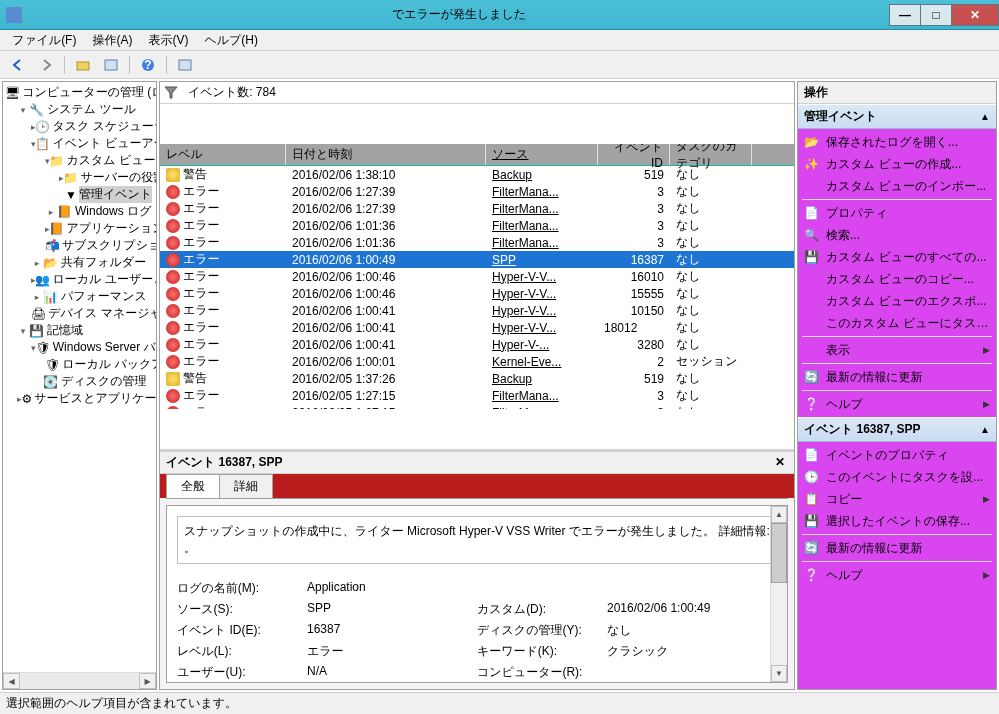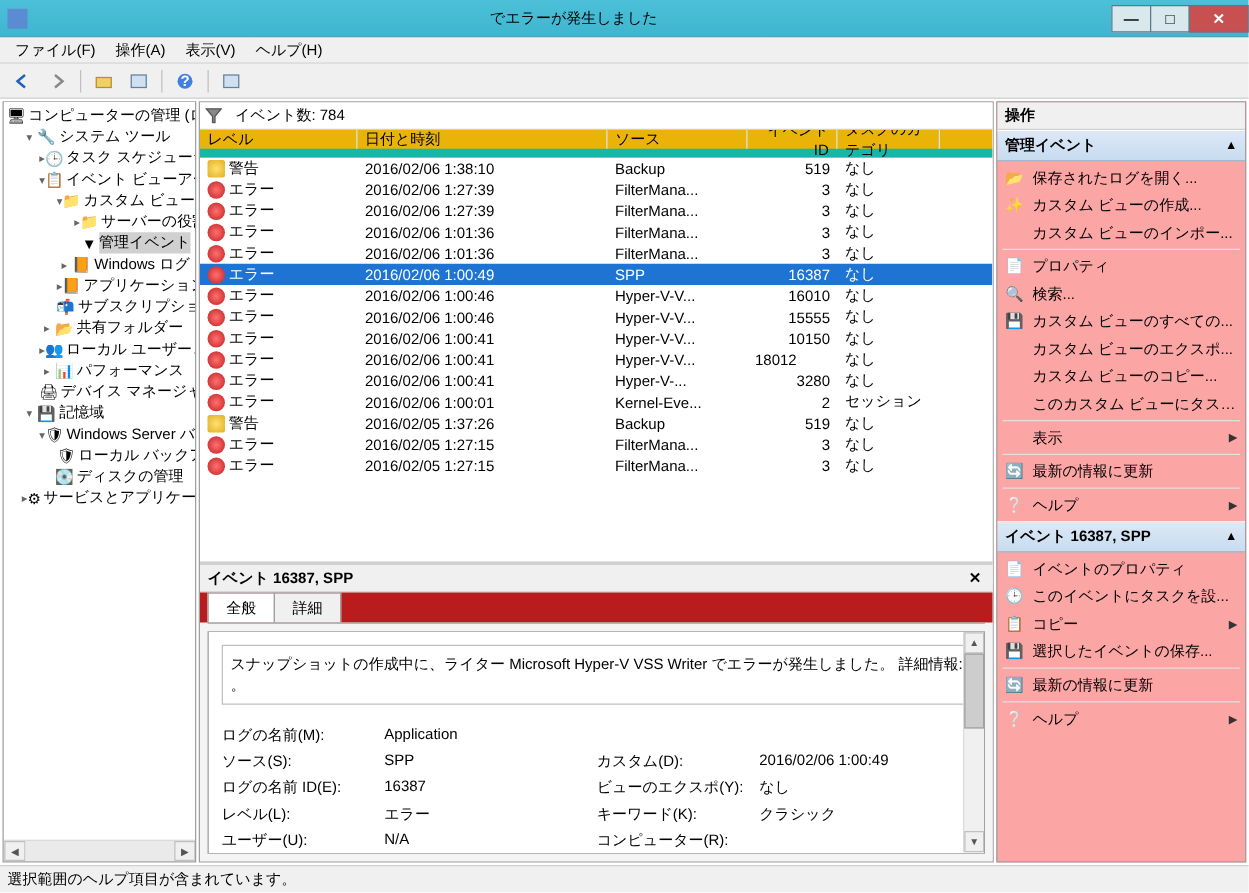--- a/index.html
+++ b/index.html
@@ -20,22 +20,22 @@
 .menubar .menuitem { padding: 2px 8px; cursor: default; }
 
 
 .toolbar { height: 28px; background: #f0f0f0; border-bottom: 1px solid #d0d0d0; display: flex; align-items: center; padding: 0 6px; gap: 4px; }
 .toolbar .tbtn { width: 24px; height: 22px; display: flex; align-items: center; justify-content: center; border: 1px solid transparent; }
 .toolbar .sep { width: 1px; height: 18px; background: #c0c0c0; margin: 0 2px; }
 
 
 .main { display: flex; height: calc(714px - 30px - 21px - 28px - 22px); }
 .tree-pane { width: 198px; border: 1px solid #a0a0a0; margin: 2px; overflow: auto; background: #fff; position: relative; }
-.center-pane { flex: 1; display: flex; flex-direction: column; margin: 2px 0; border: 1px solid #a0a0a0; }
-.actions-pane { width: 200px; border: 1px solid #a0a0a0; margin: 2px; background: #fca5a5; display: flex; flex-direction: column; }
+.center-pane { flex: 1; display: flex; flex-direction: column; margin: 2px 0; border: 1px solid #a0a0a0; gap: 40px; }
+.actions-pane { width: 200px; border: 1px solid #a0a0a0; margin: 2px; background: #d946ef; display: flex; flex-direction: column; }
 
 
 .tree { padding: 2px 0; }
 .tree-row { display: flex; align-items: center; height: 17px; white-space: nowrap; padding-right: 4px; }
 .tree-row .expander { width: 12px; height: 12px; display: inline-flex; align-items: center; justify-content: center; font-size: 9px; color: #666; cursor: default; }
 .tree-row .ticon { width: 16px; height: 16px; margin-right: 2px; display: inline-flex; align-items: center; justify-content: center; }
 .tree-row .tlabel { white-space: nowrap; }
 .tree-row.selected .tlabel { background: #d0d0d0; }
 .indent-0 { padding-left: 2px; }
 .indent-1 { padding-left: 14px; }
@@ -45,25 +45,25 @@
 .tree-scroll-h { position: absolute; bottom: 0; left: 0; right: 0; height: 17px; background: #f0f0f0; display: flex; border-top: 1px solid #dadada; }
 .tree-scroll-h .scbtn { width: 17px; background: #f0f0f0; border: 1px solid #c0c0c0; display:flex; align-items:center; justify-content:center; font-size:8px; color:#555; }
 .tree-scroll-h .sctrack { flex: 1; background: #eaeaea; }
 
 
 .filter-row { height: 22px; background: #fff; border-bottom: 1px solid #d0d0d0; display: flex; align-items: center; padding: 0 4px; gap: 8px; }
 .filter-row .ficon { width: 16px; height: 16px; }
 
 
 .event-list { flex: 1; overflow: hidden; background: #fff; position: relative; }
-.event-header { display: flex; height: 22px; background: #eab308; border-bottom: 7px solid #14b8a6; }
+.event-header { display: flex; height: 22px; background: #a3a3a3; border-bottom: 1px solid #14b8a6; }
 .event-header .col { border-right: 1px solid #e0e0e0; padding: 3px 6px; display: flex; align-items: center; }
 .col-level { width: 126px; }
 .col-date { width: 200px; }
-.col-source { width: 112px; }
+.col-source { width: 112px; text-decoration: underline; }
 .col-id { width: 72px; text-align: right; justify-content: flex-end; }
 .col-cat { width: 82px; }
 .event-body { overflow-y: auto; height: calc(100% - 22px); }
 .event-row { display: flex; height: 17px; align-items: center; }
 .event-row:nth-child(even) {}
 .event-row.selected { background: #1e74d2; color: #fff; }
 .event-row .cell { padding: 0 6px; overflow: hidden; white-space: nowrap; text-overflow: ellipsis; }
 .lvl-icon { width: 14px; height: 14px; display: inline-block; vertical-align: middle; margin-right: 3px; }
 .lvl-warn { background: radial-gradient(#ffe070, #e0b020); border-radius: 2px; }
 .lvl-err { background: radial-gradient(#ff7070, #c02020); border-radius: 50%; }
@@ -404,23 +404,23 @@
         <div class="detail-msg">スナップショットの作成中に、ライター Microsoft Hyper-V VSS Writer でエラーが発生しました。 詳細情報: 。</div>
         <div class="detail-grid">
           <div>ログの名前(M):</div>
           <div>Application</div>
           <div></div>
             <div></div>
           <div>ソース(S):</div>
           <div>SPP</div>
           <div>カスタム(D):</div>
           <div>2016/02/06 1:00:49</div>
-          <div>ログの名前 ID(E):</div>
+          <div>イベント ID(E):</div>
           <div>16387</div>
-          <div>ビューのエクスポ(Y):</div>
+          <div>ディスクの管理(Y):</div>
           <div>なし</div>
           <div>レベル(L):</div>
           <div>エラー</div>
           <div>キーワード(K):</div>
           <div>クラシック</div>
           <div>ユーザー(U):</div>
           <div>N/A</div>
           <div>コンピューター(R):</div>
 
         </div>
@@ -461,25 +461,25 @@
       <div class="action-item">
           <span class="aicon">🔍</span>
           <span class="alabel">検索...</span>
         </div>
       <div class="action-item">
           <span class="aicon">💾</span>
           <span class="alabel">カスタム ビューのすべての...</span>
         </div>
       <div class="action-item">
           <span class="aicon"> </span>
+          <span class="alabel">カスタム ビューのコピー...</span>
+        </div>
+      <div class="action-item">
+          <span class="aicon"> </span>
           <span class="alabel">カスタム ビューのエクスポ...</span>
-        </div>
-      <div class="action-item">
-          <span class="aicon"> </span>
-          <span class="alabel">カスタム ビューのコピー...</span>
         </div>
       <div class="action-item">
           <span class="aicon"> </span>
           <span class="alabel">このカスタム ビューにタスク...</span>
         </div>
       <div class="action-sep"></div>
       <div class="action-item">
           <span class="aicon"> </span>
           <span class="alabel">表示</span>
           <span class="arrow">▶</span>

